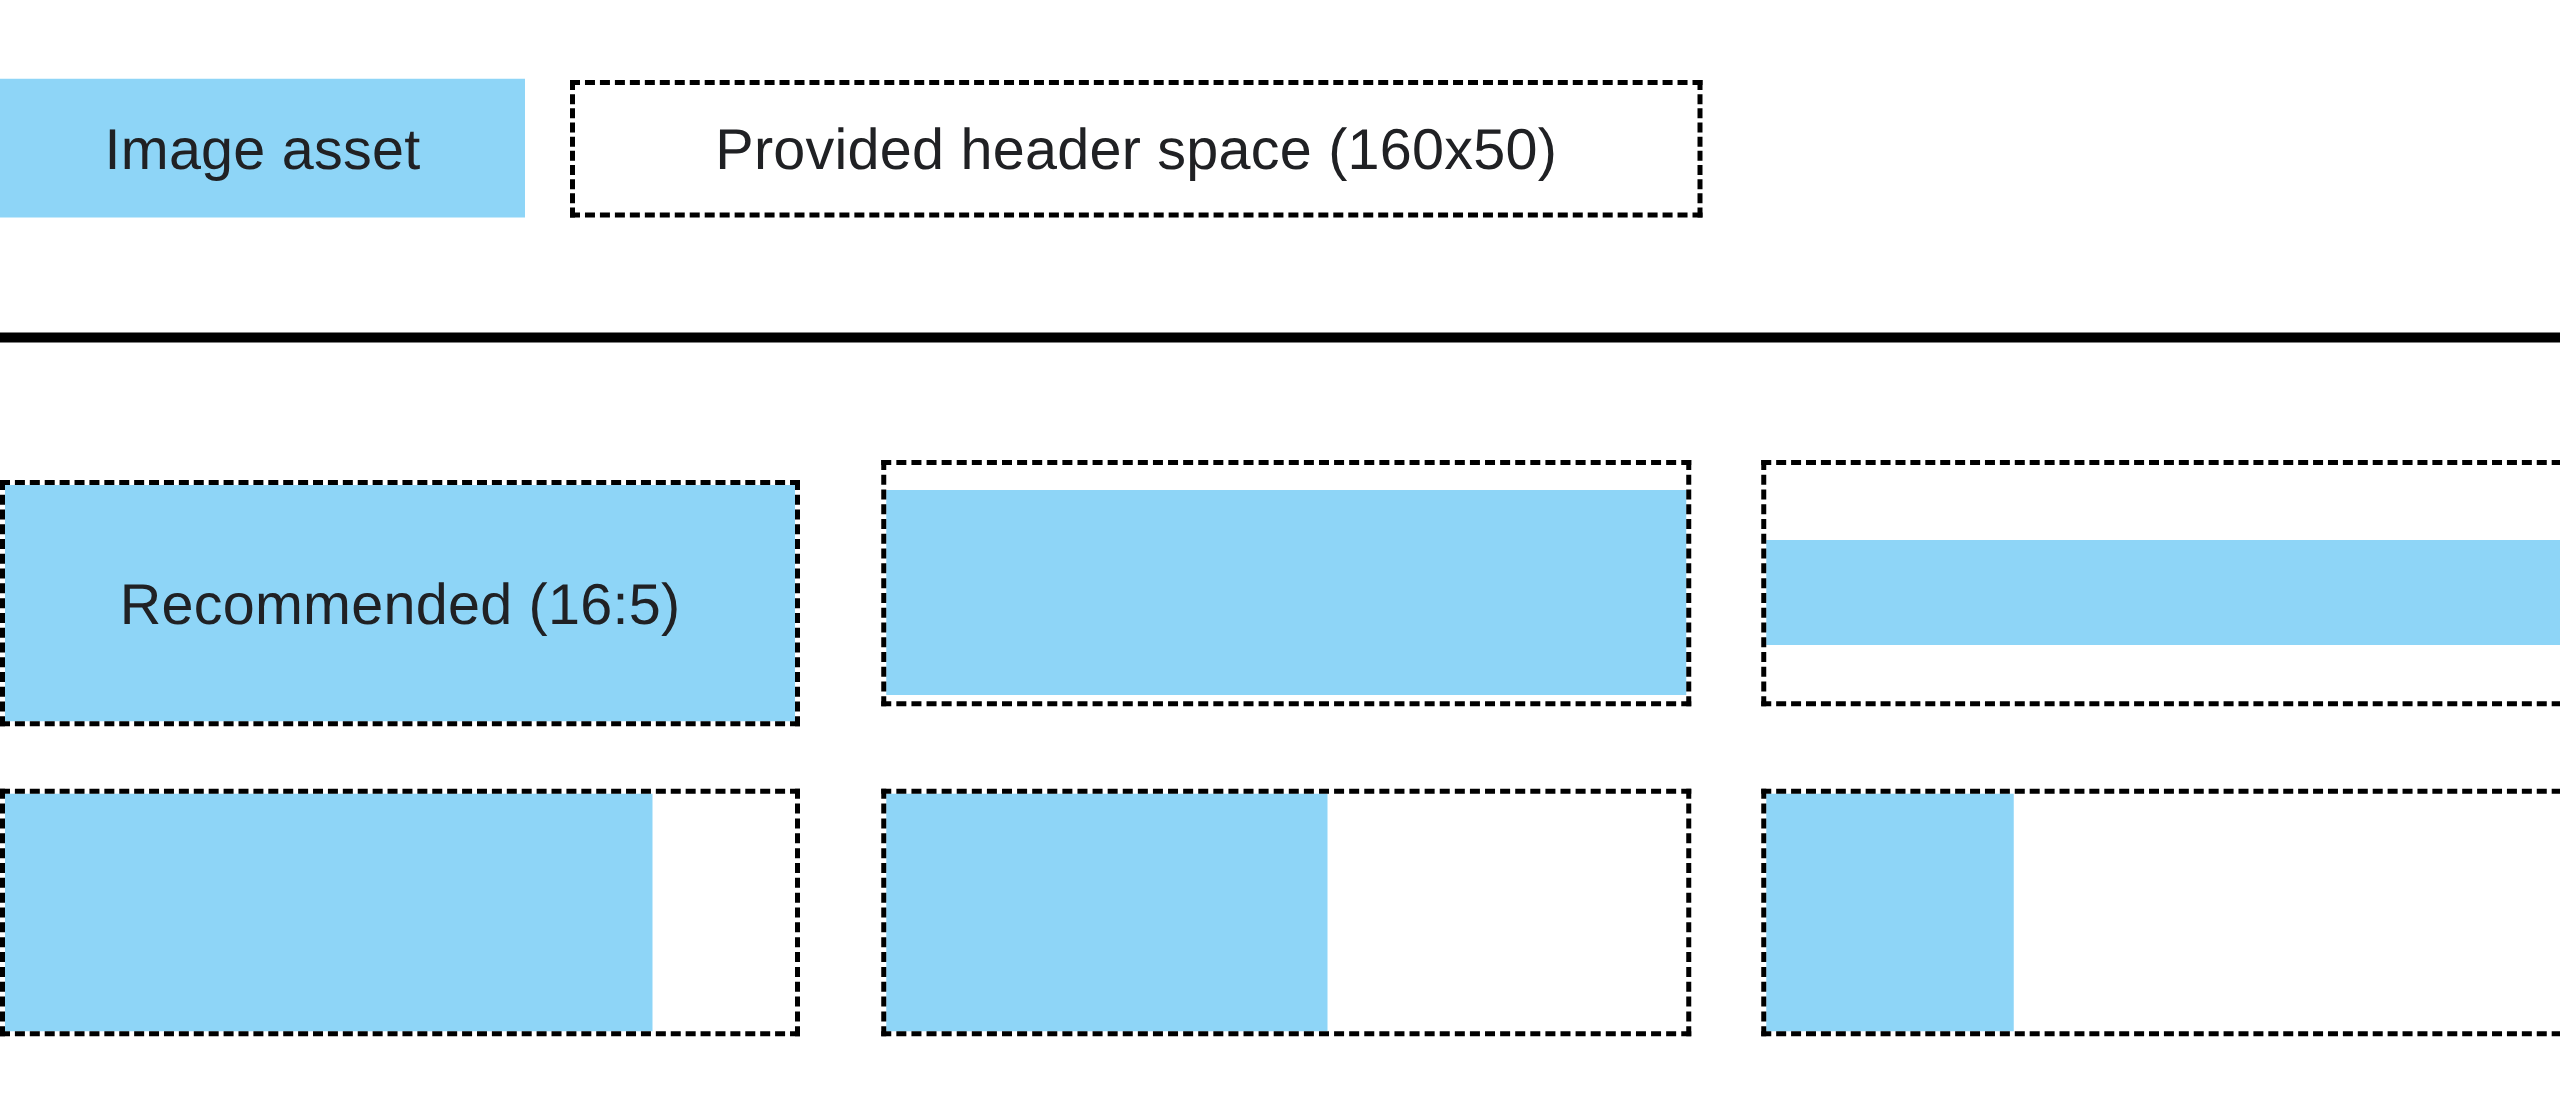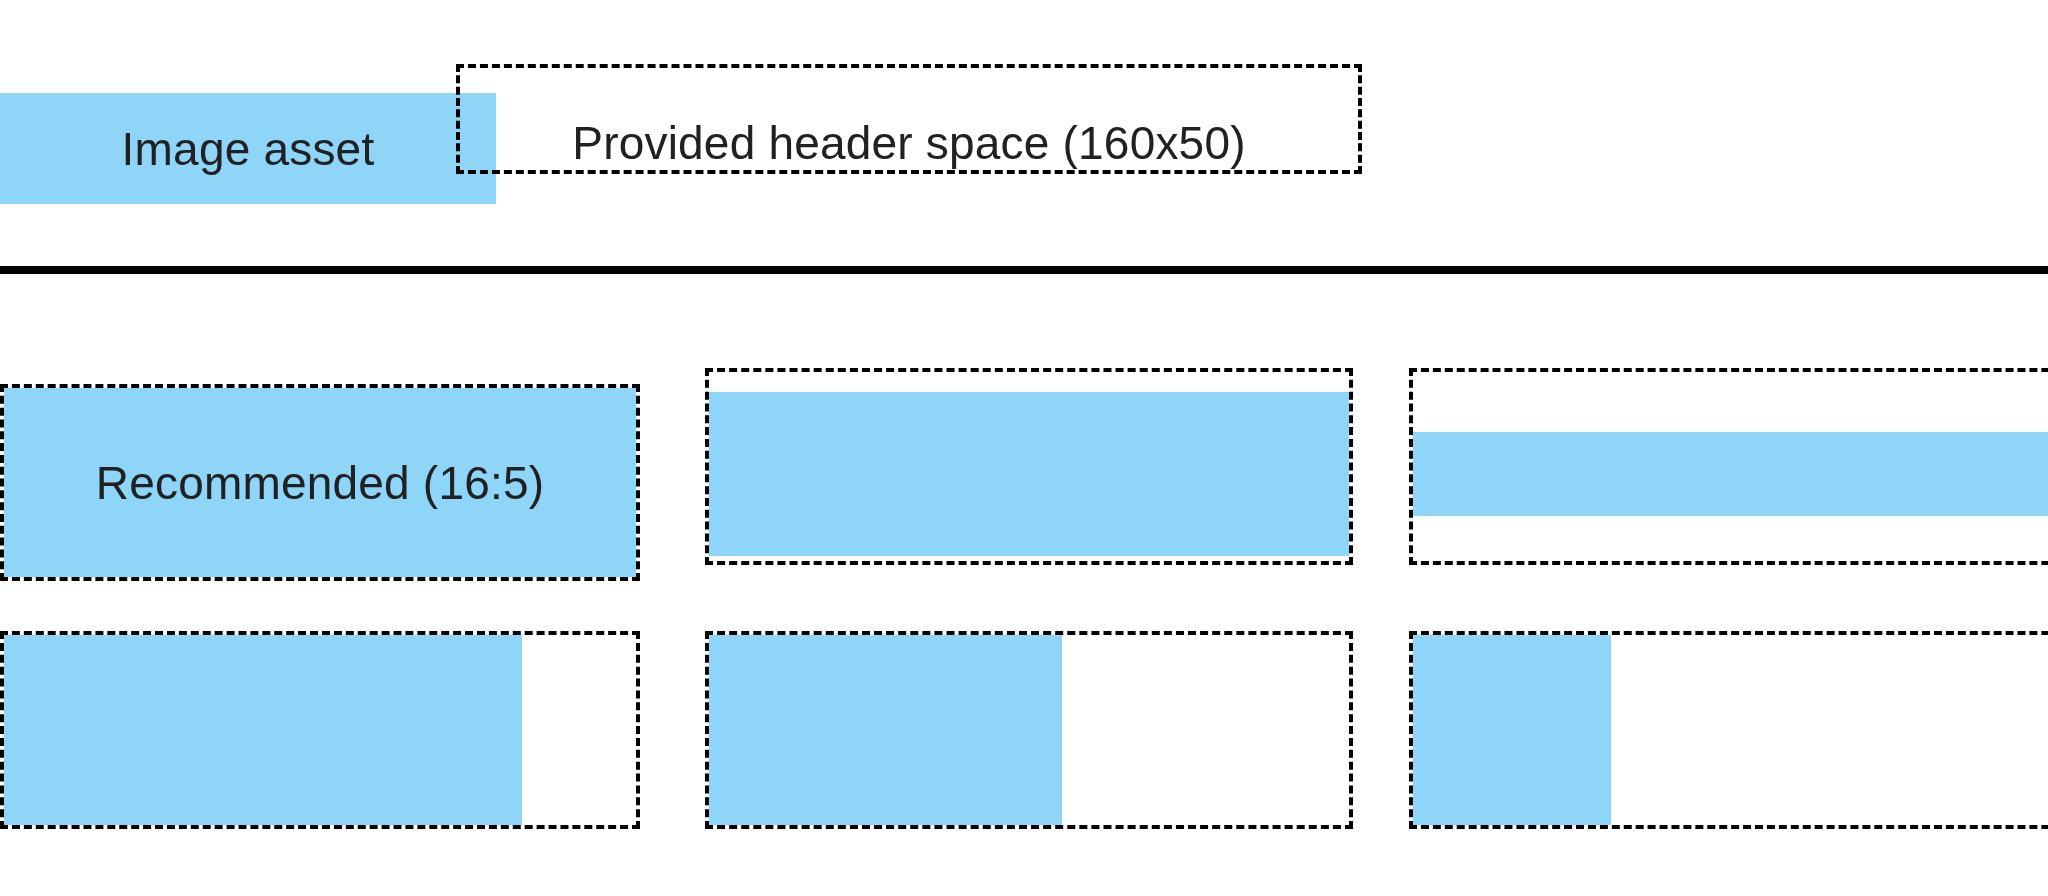--- a/index.html
+++ b/index.html
@@ -23,21 +23,21 @@
       background: var(--asset-blue, #8ED5F7);
       display: flex;
       align-items: center;
       justify-content: center;
     }
     .dashed {
       border: 4px dashed var(--line, #000000);
     }
     .centered {
       display: flex;
-      align-items: flex-end;
+      align-items: center;
       justify-content: center;
     }
     .label {
       color: var(--text, #202124);
       font-size: 46px;
       font-weight: 500;
       white-space: nowrap;
       letter-spacing: 0.2px;
     }
     .divider {
@@ -49,21 +49,21 @@
       display: flex;
       align-items: center;
       justify-content: center;
     }
   </style>
 </head>
 <body>
 
 <div class="canvas">
 
-  <div class="abs swatch" style="left: 0px; top: 63px; width: 496px; height: 111px; margin-top: 30px;">
+  <div class="abs swatch" style="left: 0px; top: 63px; width: 420px; height: 111px;">
     <span class="label">Image asset</span>
   </div>
 
   <div class="abs dashed centered" style="left: 456px; top: 64px; width: 906px; height: 110px;">
     <span class="label">Provided header space (160x50)</span>
   </div>
 
   <div class="abs divider" style="left: 0px; top: 266px; width: 2048px; height: 8px;"></div>
 
   <div class="abs cell" style="left: 0px; top: 384px; width: 640px; height: 197px; background-image: linear-gradient(var(--asset-blue), var(--asset-blue)); background-size: 100% 100%; background-position: 0px 0px;">

